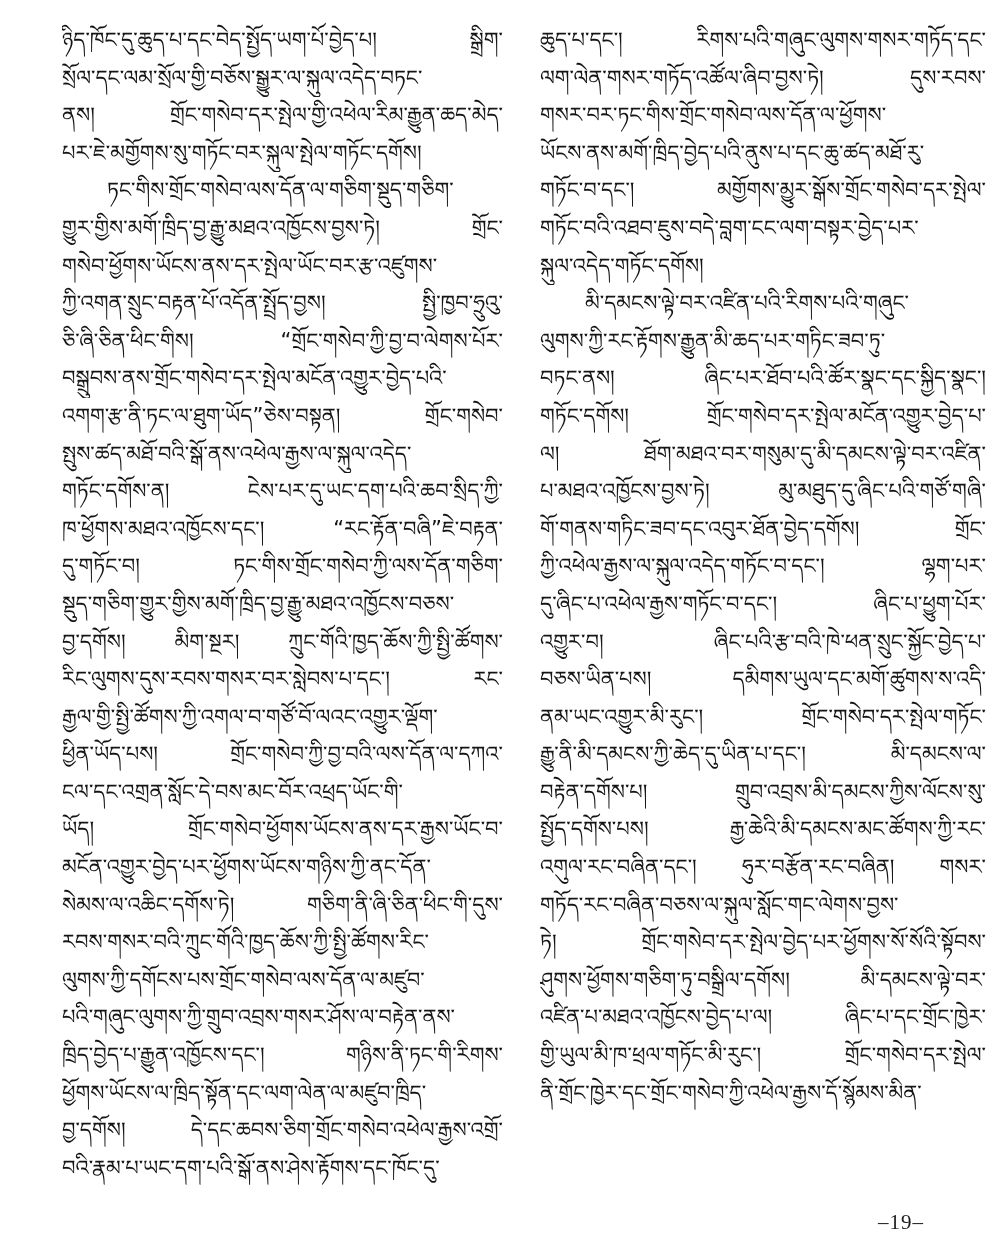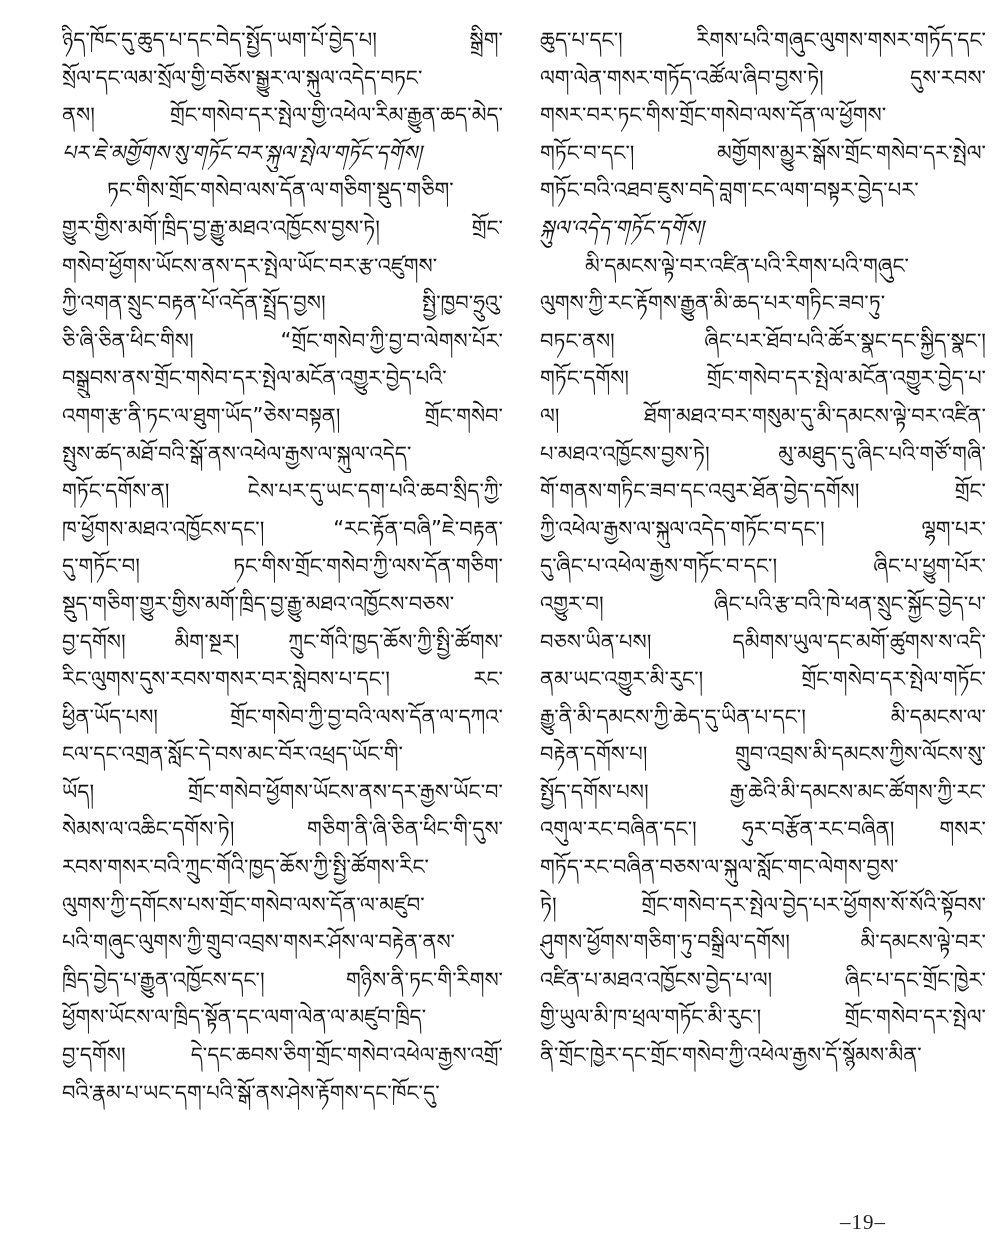--- a/index.html
+++ b/index.html
@@ -18,27 +18,27 @@
   .tline {
     height: 37.6px;
     line-height: 37.6px;
     font-size: 21px;
     text-align: justify;
     text-align-last: justify;
     overflow: hidden;
     white-space: nowrap;
   }
   .tline.indent   { text-indent: 45px; }
-  .tline.para-end { text-align-last: left; white-space: normal; font-style: italic; }
+  .tline.para-end { text-align-last: left; white-space: normal; }
   .page-number {
     position: absolute;
     left: 840px;
     top: 1210px;
     width: 84px;
-    text-align: left;
+    text-align: right;
     font-family: "Liberation Serif", serif;
     font-size: 21px;
     color: #1c1c1c;
     letter-spacing: 1px;
   }
 </style>
 </head>
 <body>
 
 <div class="page">
@@ -54,36 +54,39 @@
       <div class="tline">ཅི་ཞི་ཅིན་ཕིང་གིས། “གྲོང་གསེབ་ཀྱི་བྱ་བ་ལེགས་པོར་</div>
       <div class="tline">བསྒྲུབས་ནས་གྲོང་གསེབ་དར་སྤེལ་མངོན་འགྱུར་བྱེད་པའི་</div>
       <div class="tline">འགག་རྩ་ནི་ཏང་ལ་ཐུག་ཡོད”ཅེས་བསྟན། གྲོང་གསེབ་</div>
       <div class="tline">སྤུས་ཚད་མཐོ་བའི་སྒོ་ནས་འཕེལ་རྒྱས་ལ་སྐུལ་འདེད་</div>
       <div class="tline">གཏོང་དགོས་ན། ངེས་པར་དུ་ཡང་དག་པའི་ཆབ་སྲིད་ཀྱི་</div>
       <div class="tline">ཁ་ཕྱོགས་མཐའ་འཁྱོངས་དང་། “རང་རྟོན་བཞི”ཇེ་བརྟན་</div>
       <div class="tline">དུ་གཏོང་བ། ཏང་གིས་གྲོང་གསེབ་ཀྱི་ལས་དོན་གཅིག་</div>
       <div class="tline">སྡུད་གཅིག་གྱུར་གྱིས་མགོ་ཁྲིད་བྱ་རྒྱུ་མཐའ་འཁྱོངས་བཅས་</div>
       <div class="tline">བྱ་དགོས། མིག་སྔར། ཀྲུང་གོའི་ཁྱད་ཆོས་ཀྱི་སྤྱི་ཚོགས་</div>
       <div class="tline">རིང་ལུགས་དུས་རབས་གསར་བར་སླེབས་པ་དང་། རང་</div>
+      <div class="tline">རྒྱལ་གྱི་སྤྱི་ཚོགས་ཀྱི་འགལ་བ་གཙོ་བོ་ལའང་འགྱུར་ལྡོག་</div>
       <div class="tline">ཕྱིན་ཡོད་པས། གྲོང་གསེབ་ཀྱི་བྱ་བའི་ལས་དོན་ལ་དཀའ་</div>
       <div class="tline">ངལ་དང་འགྲན་སློང་དེ་བས་མང་བོར་འཕྲད་ཡོང་གི་</div>
       <div class="tline">ཡོད། གྲོང་གསེབ་ཕྱོགས་ཡོངས་ནས་དར་རྒྱས་ཡོང་བ་</div>
+      <div class="tline">མངོན་འགྱུར་བྱེད་པར་ཕྱོགས་ཡོངས་གཉིས་ཀྱི་ནང་དོན་</div>
       <div class="tline">སེམས་ལ་འཆིང་དགོས་ཏེ། གཅིག་ནི་ཞི་ཅིན་ཕིང་གི་དུས་</div>
       <div class="tline">རབས་གསར་བའི་ཀྲུང་གོའི་ཁྱད་ཆོས་ཀྱི་སྤྱི་ཚོགས་རིང་</div>
       <div class="tline">ལུགས་ཀྱི་དགོངས་པས་གྲོང་གསེབ་ལས་དོན་ལ་མཛུབ་</div>
       <div class="tline">པའི་གཞུང་ལུགས་ཀྱི་གྲུབ་འབྲས་གསར་ཤོས་ལ་བརྟེན་ནས་</div>
       <div class="tline">ཁྲིད་བྱེད་པ་རྒྱུན་འཁྱོངས་དང་། གཉིས་ནི་ཏང་གི་རིགས་</div>
       <div class="tline">ཕྱོགས་ཡོངས་ལ་ཁྲིད་སྟོན་དང་ལག་ལེན་ལ་མཛུབ་ཁྲིད་</div>
       <div class="tline">བྱ་དགོས། དེ་དང་ཆབས་ཅིག་གྲོང་གསེབ་འཕེལ་རྒྱས་འགྲོ་</div>
       <div class="tline">བའི་རྣམ་པ་ཡང་དག་པའི་སྒོ་ནས་ཤེས་རྟོགས་དང་ཁོང་དུ་</div>
     </div>
   <div class="column" id="col-right">
       <div class="tline">ཆུད་པ་དང་། རིགས་པའི་གཞུང་ལུགས་གསར་གཏོད་དང་</div>
       <div class="tline">ལག་ལེན་གསར་གཏོད་འཚོལ་ཞིབ་བྱས་ཏེ། དུས་རབས་</div>
       <div class="tline">གསར་བར་ཏང་གིས་གྲོང་གསེབ་ལས་དོན་ལ་ཕྱོགས་</div>
+      <div class="tline">ཡོངས་ནས་མགོ་ཁྲིད་བྱེད་པའི་ནུས་པ་དང་ཆུ་ཚད་མཐོ་རུ་</div>
       <div class="tline">གཏོང་བ་དང་། མགྱོགས་མྱུར་སྒོས་གྲོང་གསེབ་དར་སྤེལ་</div>
       <div class="tline">གཏོང་བའི་འཐབ་ཇུས་བདེ་བླག་ངང་ལག་བསྟར་བྱེད་པར་</div>
       <div class="tline para-end">སྐུལ་འདེད་གཏོང་དགོས།</div>
       <div class="tline indent">མི་དམངས་ལྟེ་བར་འཛིན་པའི་རིགས་པའི་གཞུང་</div>
       <div class="tline">ལུགས་ཀྱི་རང་རྟོགས་རྒྱུན་མི་ཆད་པར་གཏིང་ཟབ་ཏུ་</div>
       <div class="tline">བཏང་ནས། ཞིང་པར་ཐོབ་པའི་ཚོར་སྣང་དང་སྐྱིད་སྣང་།</div>
       <div class="tline">གཏོང་དགོས། གྲོང་གསེབ་དར་སྤེལ་མངོན་འགྱུར་བྱེད་པ་</div>
       <div class="tline">ལ། ཐོག་མཐའ་བར་གསུམ་དུ་མི་དམངས་ལྟེ་བར་འཛིན་</div>
       <div class="tline">པ་མཐའ་འཁྱོངས་བྱས་ཏེ། མུ་མཐུད་དུ་ཞིང་པའི་གཙོ་གཞི་</div>
       <div class="tline">གོ་གནས་གཏིང་ཟབ་དང་འབུར་ཐོན་བྱེད་དགོས། གྲོང་</div>

